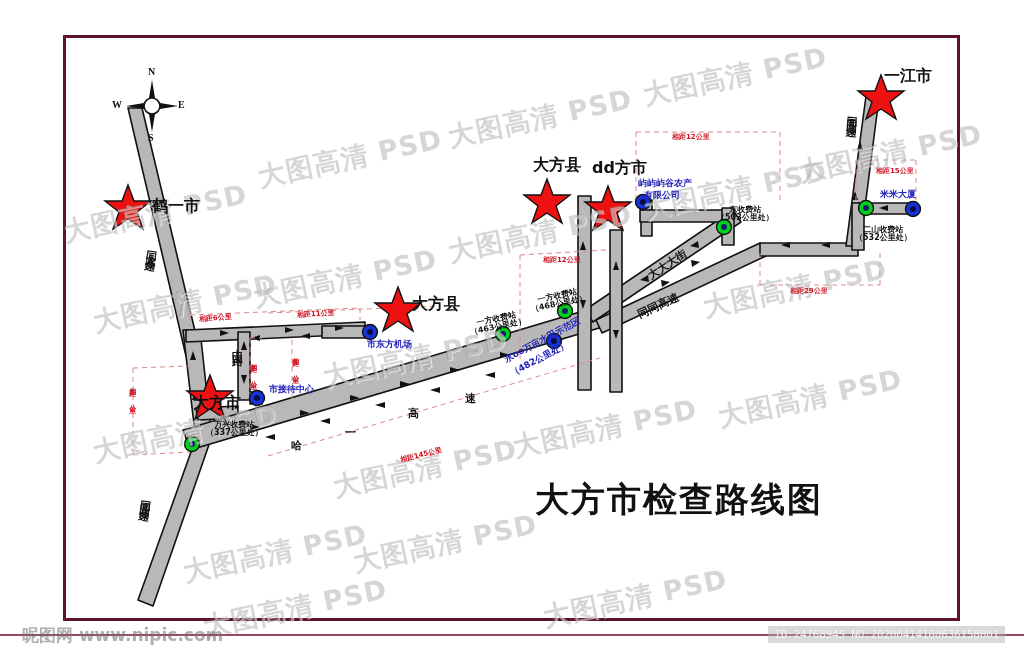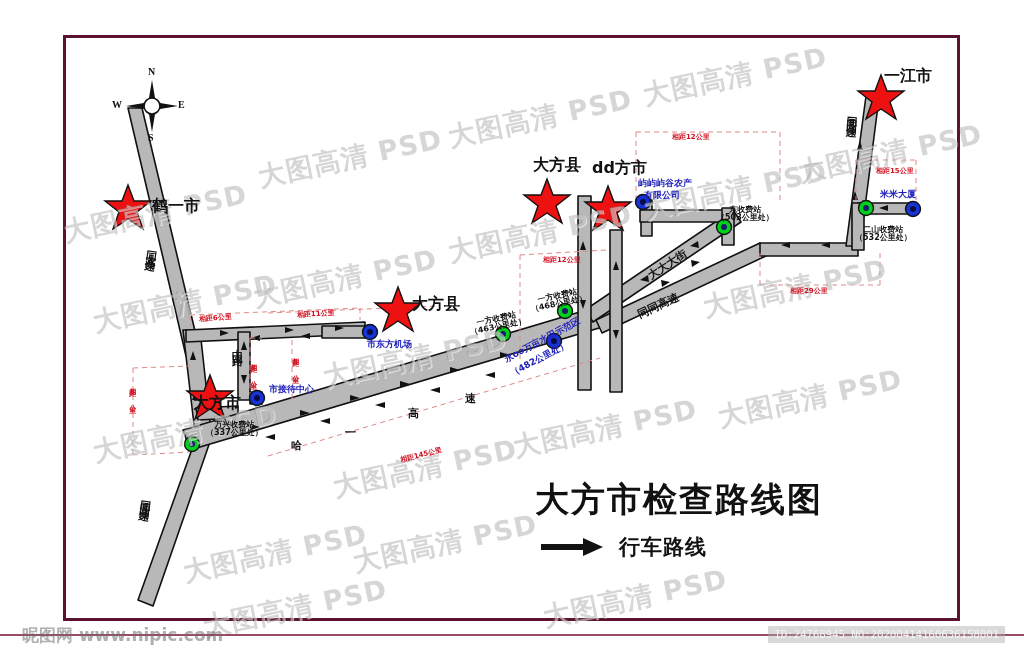--- a/index.html
+++ b/index.html
@@ -373,27 +373,20 @@
   <div class="lbl lbl-dist" style="left:297px; top:311px; transform:rotate(-4deg);">相距11公里</div>
   <div class="lbl lbl-dist vert" style="left:291px; top:352px;">相距5公里</div>
   <div class="lbl lbl-dist" style="left:400px; top:452px; transform:rotate(-14deg);">相距145公里</div>
   <div class="lbl lbl-dist" style="left:543px; top:257px;">相距12公里</div>
   <div class="lbl lbl-dist" style="left:672px; top:134px;">相距12公里</div>
   <div class="lbl lbl-dist" style="left:790px; top:288px;">相距29公里</div>
   <div class="lbl lbl-dist" style="left:876px; top:168px;">相距15公里</div>
 
   <div id="title-block">
     <div id="map-title">大方市检查路线图</div>
-    <div id="legend-row">
-      <svg width="66" height="22">
-        <path d="M2 11 L46 11" stroke="#111" stroke-width="6" stroke-linecap="butt"></path>
-        <path d="M44 2 L64 11 L44 20 Z" fill="#111"></path>
-      </svg>
-      <span id="legend-text">行车路线</span>
-    </div>
   </div>
 
   <div id="footer">
     <div id="footer-rule"></div>
     <div id="footer-brand">昵图网 www.nipic.com</div>
     <div id="footer-id">ID:24768945 NO:20200414160636158001</div>
   </div>
 
 </div>
 

